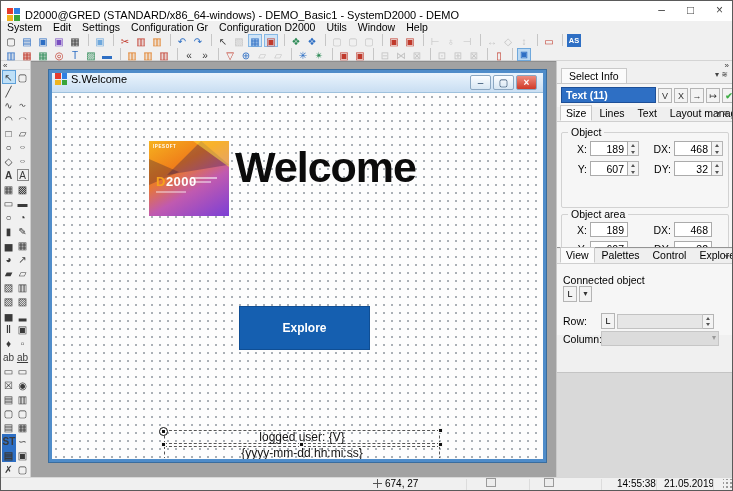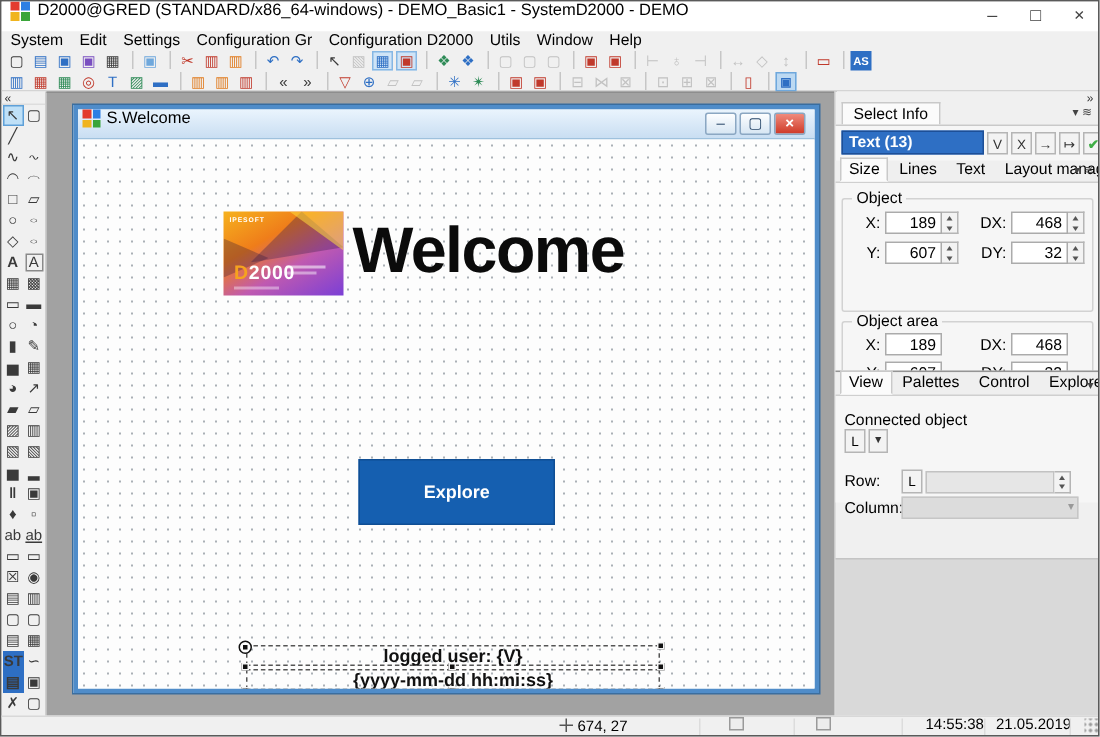--- a/index.html
+++ b/index.html
@@ -1,21 +1,21 @@
 <!DOCTYPE html>
 <html><head>
 <meta charset="utf-8">
 <style>
   *{margin:0;padding:0;box-sizing:border-box}
   html,body{background:#888}
   .app{position:relative;width:733px;height:491px;background:#f0f0f0;
        font-family:"Liberation Sans",sans-serif;font-size:11px;color:#000;overflow:hidden;
        border:1px solid #5a5a5a}
   
-  .titlebar{position:absolute;top:0;left:0;width:733px;height:20px;background:#ffffff;display:flex;align-items:flex-start}
+  .titlebar{position:absolute;top:0;left:0;width:733px;height:20px;background:#ffffff;display:flex;align-items:flex-end}
   .applogo{width:13px;height:13px;margin:0 5px 0 6px;display:grid;grid-template-columns:1fr 1fr;grid-template-rows:1fr 1fr;gap:1px}
   .applogo i{display:block}
   .applogo i:nth-child(1){background:#e33b2e}.applogo i:nth-child(2){background:#2e7fe3}
   .applogo i:nth-child(3){background:#f0b41e}.applogo i:nth-child(4){background:#3aa53a}
   .title-text{font-size:11px;white-space:nowrap}
   .wincontrols{position:absolute;right:0;top:0;height:20px;display:flex}
   .wincontrols span{width:29px;height:20px;text-align:center;line-height:18px;font-size:12px;color:#444}
   
   .menubar{position:absolute;top:20px;left:0;width:733px;height:12px;background:#f0f0f0;display:flex;align-items:center;padding-left:6px}
   .mi{font-size:10.5px;margin-right:11px;white-space:nowrap}
@@ -48,39 +48,39 @@
   .mdi-logo i:nth-child(1){background:#e33b2e}.mdi-logo i:nth-child(2){background:#2e7fe3}
   .mdi-logo i:nth-child(3){background:#f0b41e}.mdi-logo i:nth-child(4){background:#3aa53a}
   .mdi-title-text{font-size:11px}
   .mdi-btns{position:absolute;right:6px;top:2px;display:flex;gap:2px}
   .mdi-btns span{width:21px;height:15px;border:1px solid #8ba7c2;border-radius:2px;background:linear-gradient(#fdfeff,#d7e6f3);
                  text-align:center;line-height:13px;font-size:10px;color:#29486a}
   .mdi-btns .mclose{background:linear-gradient(#ef8b7d,#cf3a28);color:#fff;font-weight:bold}
   .mdi-canvas{position:relative;width:491px;height:366px;background:#fdfdfd;
       background-image:radial-gradient(circle,#aab0b6 0.8px,transparent 0.9px);background-size:8px 8px;overflow:hidden}
   
-  .promo{position:absolute;left:97px;top:48px;width:80px;height:56px;
+  .promo{position:absolute;left:97px;top:48px;width:80px;height:75px;
      background:linear-gradient(150deg,#f6b21e 0%,#ef7d1a 34%,#c05ab0 62%,#7b3fd6 100%);overflow:hidden}
   .promo .tri1{position:absolute;left:18px;top:0;width:62px;height:34px;background:rgba(60,30,80,.35);clip-path:polygon(0 100%,55% 0,100% 70%)}
   .promo .tri2{position:absolute;right:0;top:0;width:36px;height:26px;background:rgba(255,220,60,.55);clip-path:polygon(100% 0,0 0,100% 100%)}
   .promo .tri3{position:absolute;left:0;top:18px;width:30px;height:26px;background:rgba(40,20,60,.3);clip-path:polygon(0 0,100% 50%,0 100%)}
   .promo .brand{position:absolute;left:4px;top:3px;font-size:4.5px;letter-spacing:.6px;color:#fff;font-weight:bold}
   .promo .prod{position:absolute;left:7px;top:33px;font-size:13px;font-weight:bold;color:#fff;letter-spacing:.5px}
   .promo .prod .pd{color:#f6a21e}
   .promo .mline{position:absolute;left:42px;top:36px;width:26px;height:2px;background:rgba(255,255,255,.55)}
   .promo .mline2{position:absolute;left:42px;top:40px;width:20px;height:2px;background:rgba(255,255,255,.45)}
   .promo .mline3{position:absolute;left:7px;top:50px;width:30px;height:2px;background:rgba(255,255,255,.4)}
   .headline{position:absolute;left:183px;top:50px;font-size:43px;font-weight:bold;letter-spacing:-1px;color:#0b0b0b;font-family:"Liberation Sans",sans-serif}
   .subtitle{position:absolute;left:87px;top:128px;width:320px;text-align:center;font-size:14.5px;font-weight:bold;color:#0b0b0b}
   .explore{position:absolute;left:187px;top:213px;width:131px;height:44px;background:#155fb0;border:1px solid #0f4e94;
            color:#fff;font-size:12px;font-weight:bold;text-align:center;line-height:42px}
   
   .selblock{position:absolute;left:112px;top:337px;width:276px;height:32px}
   .selline{position:relative;width:276px;height:14px;border:1px dashed #555;text-align:center;
-           font-size:12px;line-height:13px;font-weight:700;color:#111;margin-bottom:2px;background:transparent}
+           font-size:12px;line-height:13px;font-weight:400;color:#111;margin-bottom:2px;background:transparent}
   .handle{position:absolute;width:5px;height:5px;background:#111;border:1px solid #f5f5f5}
   .h-circ{position:absolute;width:9px;height:9px;border:1px solid #111;border-radius:50%;background:#fdfdfd}
   .h-circ::after{content:"";position:absolute;left:2px;top:2px;width:3px;height:3px;background:#111}
   
   .rp{position:absolute;top:60px;right:0;width:176px;height:418px;background:#f0f0f0;border-left:1px solid #c9c9c9;font-size:10.5px}
   .rp .pin{position:absolute;right:3px;top:0;font-size:8px;color:#333}
   .rp-tab{position:absolute;left:4px;top:7px;height:15px;padding:0 7px;background:#fbfbfb;border:1px solid #c9c9c9;border-bottom:none;line-height:15px}
   .rp-tools{position:absolute;right:4px;top:9px;font-size:8px;color:#444}
   .sect1{position:absolute;left:0;top:22px;width:176px;height:164px;background:#f6f6f6;border-top:1px solid #c9c9c9}
   .sel-row{position:absolute;left:4px;top:3px;display:flex;align-items:center}
@@ -359,21 +359,21 @@
     </div>
   </div>
 
   <div class="rp">
     <span class="pin">»</span>
     <div class="rp-tab">Select Info</div>
     <span class="rp-tools"><span>▾</span> <span>≋</span></span>
 
     <div class="sect1">
       <div class="sel-row">
-        <span class="sel-combo">Text (13)</span>
+        <span class="sel-combo">Text (11)</span>
         <span style="display:flex">
 
         <span class="pbtn">V</span>
             <span class="pbtn">X</span>
             <span class="pbtn">→</span>
             <span class="pbtn">↦</span>
             <span class="pbtn ok">✔</span>
           </span>
       </div>
 

